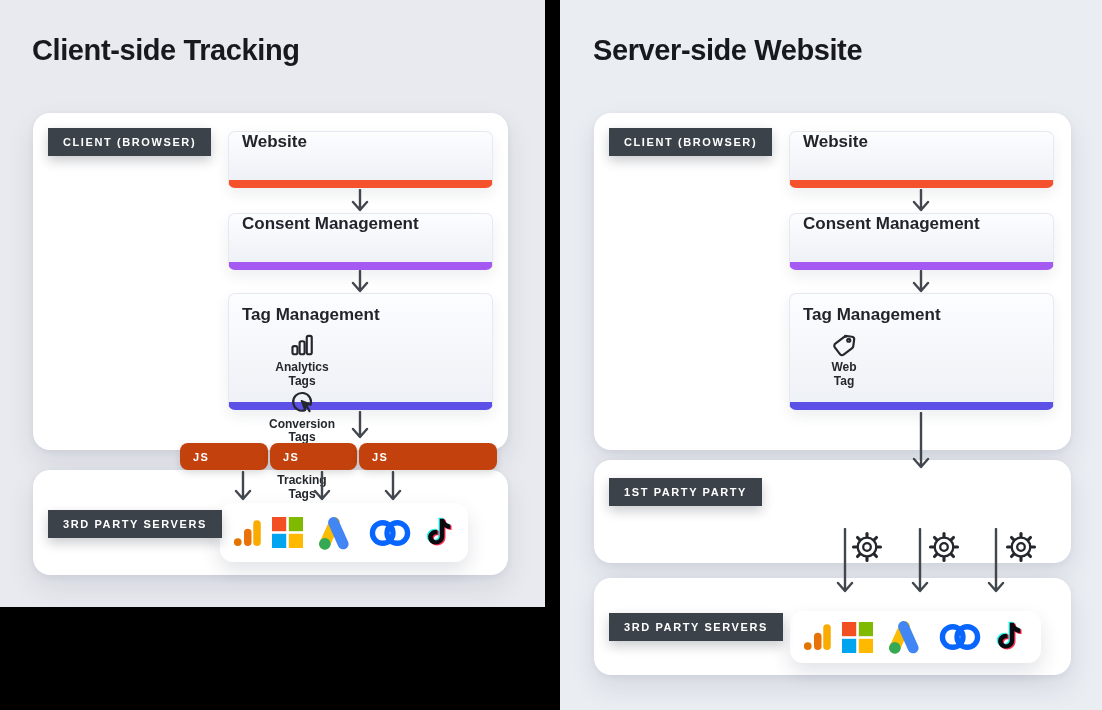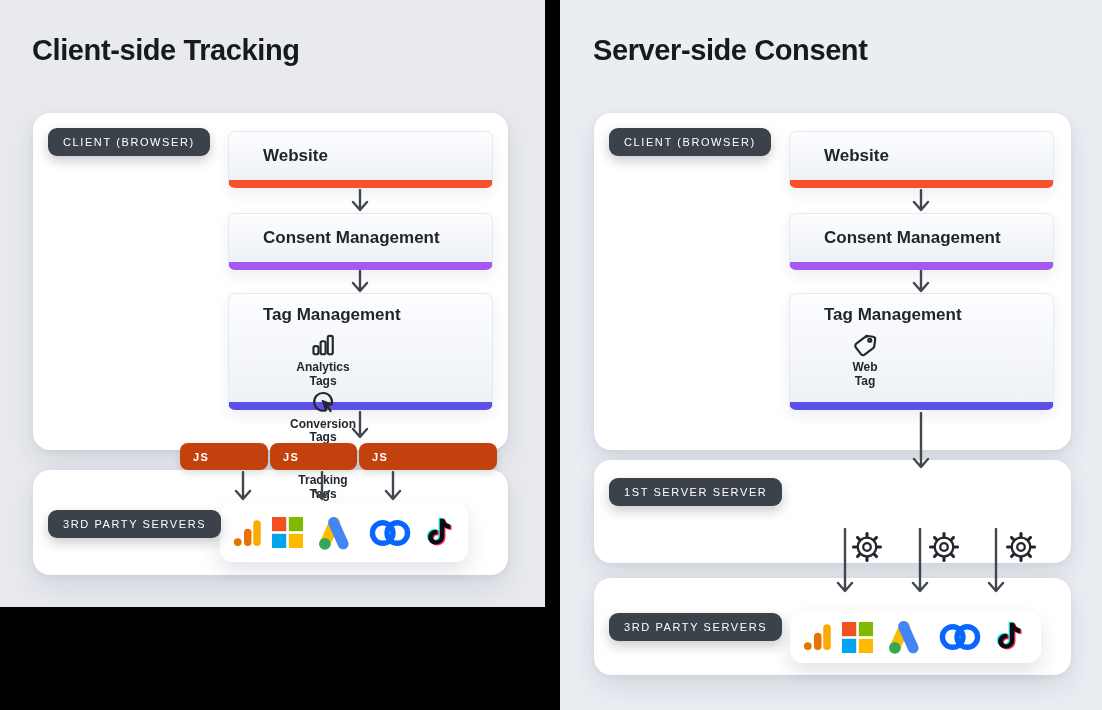--- a/index.html
+++ b/index.html
@@ -4,28 +4,28 @@
 <style>
   html,body{margin:0;padding:0;background:#000;}
   .stage{position:relative;width:1102px;height:710px;background:#000;overflow:hidden;
          font-family:"Liberation Sans",sans-serif;-webkit-font-smoothing:antialiased;}
   .panel{position:absolute;top:0;}
   .panel.left{left:0;width:588px;height:607px;background:#e8eaef;}
   .panel.right{left:560px;width:542px;height:710px;background:#eaedf2;}
   .panel-title{position:absolute;margin:0;font-size:29px;font-weight:700;letter-spacing:-0.4px;color:#16191e;}
   .card{position:absolute;background:#fff;border-radius:17px;
         box-shadow:0 12px 28px rgba(30,40,70,.10),0 2px 6px rgba(30,40,70,.06);}
-  .badge{position:absolute;background:#3c424a;color:#fff;font-size:11px;font-weight:400;
-         letter-spacing:1.6px;padding:8px 15px;border-radius:9px;white-space:nowrap;
+  .badge{position:absolute;background:#3c424a;color:#fff;font-size:11px;font-weight:700;
+         letter-spacing:1.6px;padding:8px 15px;border-radius:0;white-space:nowrap;
          box-shadow:0 5px 12px rgba(20,25,35,.22);z-index:3;}
   .fbox{position:absolute;width:265px;height:57px;box-sizing:border-box;border-radius:7px;
         background:linear-gradient(180deg,#fcfdff 0%,#eef1f6 100%);
         border:1px solid #e6e9ef;border-bottom:8px solid #ccc;
         box-shadow:0 6px 14px rgba(25,35,60,.08);
-        display:flex;align-items:center;padding-left:34px;
+        display:flex;align-items:flex-start;padding-left:13px;
         font-size:17px;font-weight:700;color:#21252b;z-index:2;}
   .fbox.tall{height:117px;display:block;padding-top:11px;}
   .fbox.tall .fbox-title{display:block;}
   .tag-row{display:flex;padding-left:24px;margin-top:7px;flex-direction:column;}
   .tag-row.single{padding-left:10px;}
   .tag-item{width:72px;text-align:center;font-size:12px;font-weight:700;line-height:1.15;color:#24282e;}
   .tag-row.single .tag-item{width:62px;}
   .tag-item svg{width:26px;height:26px;display:block;margin:0 auto 3px auto;}
   .js-pill{position:absolute;height:27px;box-sizing:border-box;background:#c2410c;border-radius:8px;
            display:flex;align-items:center;padding-left:13px;color:#fff;font-size:11px;
@@ -214,21 +214,21 @@
       <svg class="logo" width="50" height="30" viewBox="0 0 46 28">
           <use href="#def-meta"></use>
         </svg>
       <svg class="logo" width="28" height="32" viewBox="0 0 24 28">
           <use href="#def-tiktok"></use>
         </svg>
     </div>
   </section>
 
   <section class="panel right">
-    <h1 class="panel-title" style="left:33px;top:34px">Server-side Consent</h1>
+    <h1 class="panel-title" style="left:33px;top:34px">Server-side Website</h1>
 
     <div class="card" style="left:34px;top:113px;width:477px;height:337px"></div>
     <span class="badge" style="left:49px;top:128px">CLIENT (BROWSER)</span>
 
     <div class="fbox" style="left:229px;top:131px;border-bottom-color:#f4512c">
       <span>Website</span>
     </div>
     <svg class="arrow" style="left:350px;top:189px" width="22" height="24">
         <use href="#def-arrow24"></use>
       </svg>
@@ -251,21 +251,21 @@
           <span>Tag</span>
         </div>
       </div>
     </div>
 
     <svg class="arrow" style="left:350px;top:412px" width="22" height="58">
         <use href="#def-arrow58"></use>
       </svg>
 
     <div class="card" style="left:34px;top:460px;width:477px;height:103px"></div>
-    <span class="badge" style="left:49px;top:478px">1ST SERVER SERVER</span>
+    <span class="badge" style="left:49px;top:478px">1ST PARTY PARTY</span>
 
     <svg class="arrow" style="left:274px;top:528px" width="22" height="66">
         <use href="#def-arrow66"></use>
       </svg>
     <svg class="arrow" style="left:349px;top:528px" width="22" height="66">
         <use href="#def-arrow66"></use>
       </svg>
     <svg class="arrow" style="left:425px;top:528px" width="22" height="66">
         <use href="#def-arrow66"></use>
       </svg>

